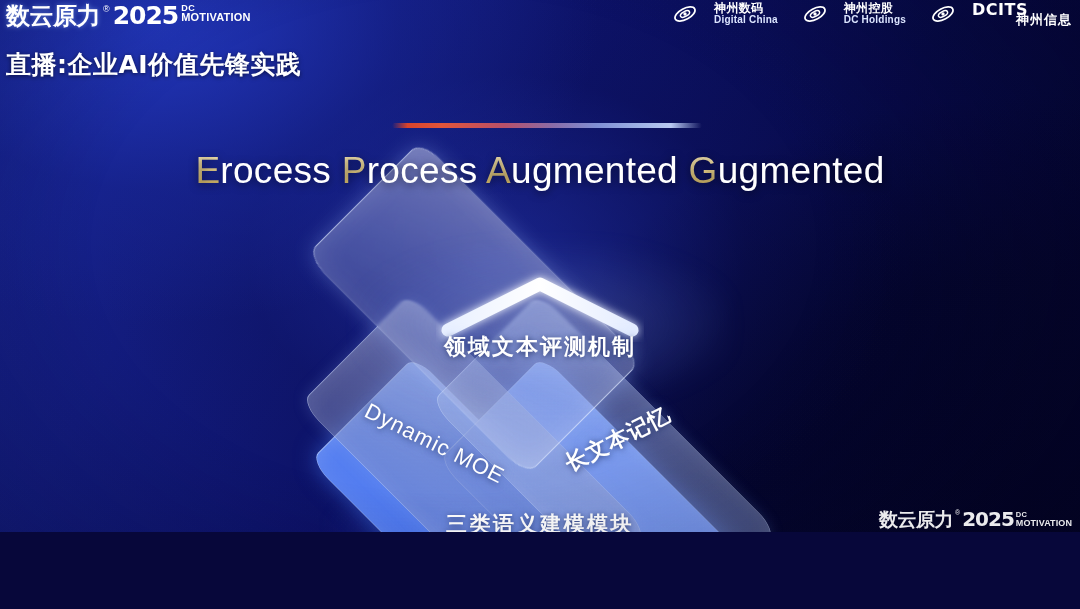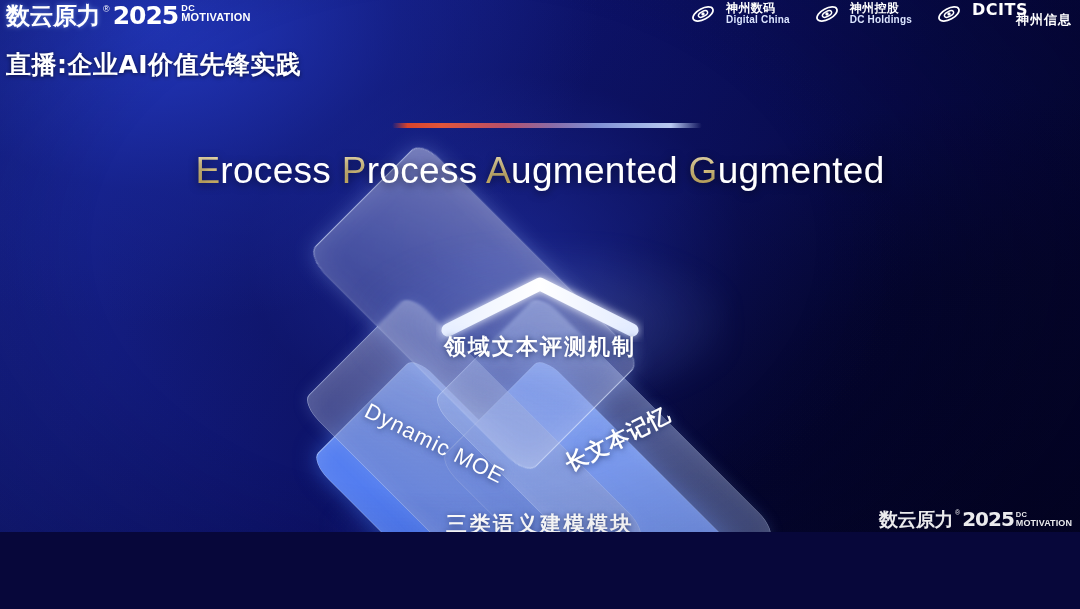--- a/index.html
+++ b/index.html
@@ -59,21 +59,21 @@
     font-family:"DejaVu Sans","Liberation Sans",sans-serif;
     font-size:25px; font-weight:bold; color:#ffffff;
     letter-spacing:.5px; white-space:nowrap;
     text-shadow:0 1px 4px rgba(0,0,0,.6);
   }
 
   .logos{
     position:absolute; right:8px; top:3px;
     display:flex; align-items:center; gap:24px;
   }
-  .logo{ display:flex; align-items:center; gap:10px;justify-content:space-between; }
+  .logo{ display:flex; align-items:center; gap:16px;justify-content:space-between; }
   .logo .swirl{ width:26px; height:22px; flex:none; }
   .logo .ltxt{ display:flex; flex-direction:column; line-height:10px; }
   .logo .ltxt .cn{
     font-family:"DejaVu Sans","Liberation Sans",sans-serif;
     font-size:12px; font-weight:bold; color:#ffffff; letter-spacing:.3px;
   }
   .logo .ltxt .en{ font-size:10px; font-weight:bold; color:#dbe4ff; letter-spacing:.2px; margin-top:2px;}
   .logo.alt .ltxt .cn{ font-size:13px; font-weight:bold; color:#ffffff; letter-spacing:1px;margin-left:44px;}
   .logo.alt .ltxt .en{ font-family:"DejaVu Sans","Liberation Sans",sans-serif; font-size:16px; color:#ffffff; letter-spacing:.5px;}
 

